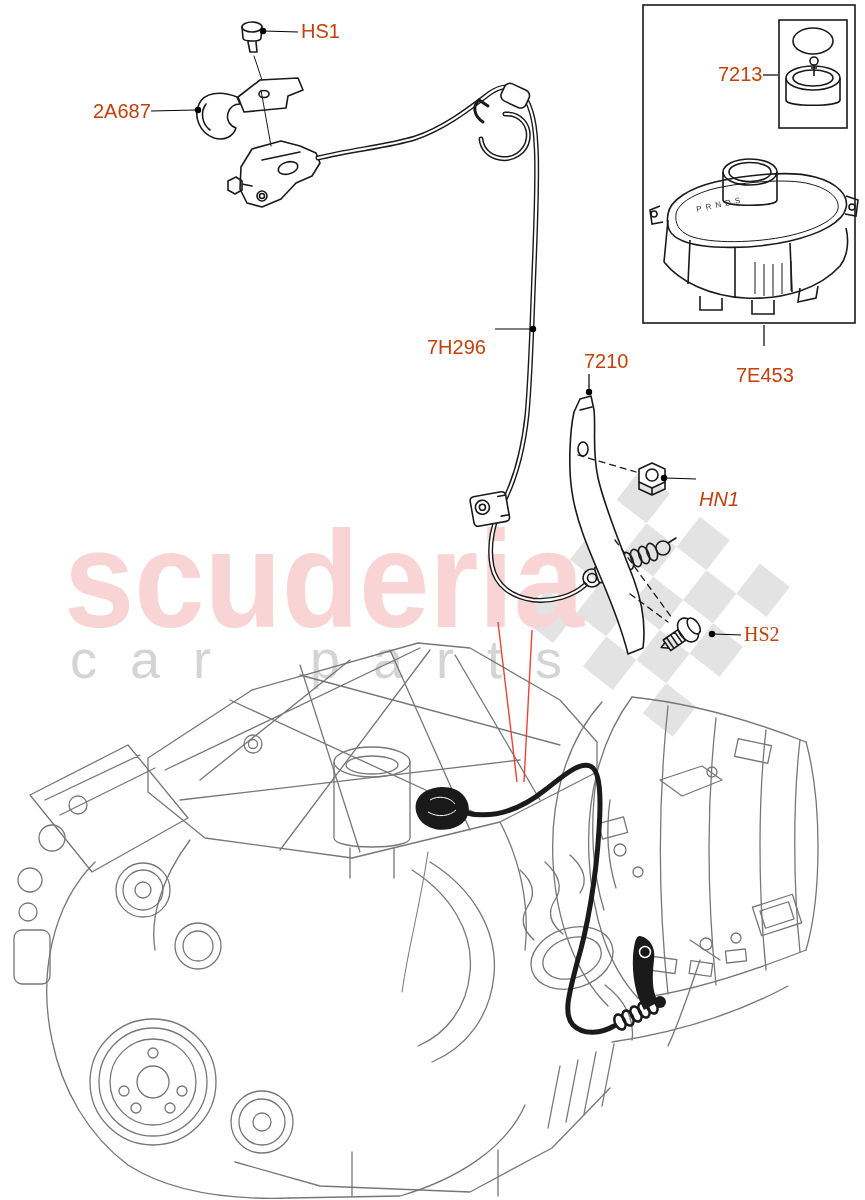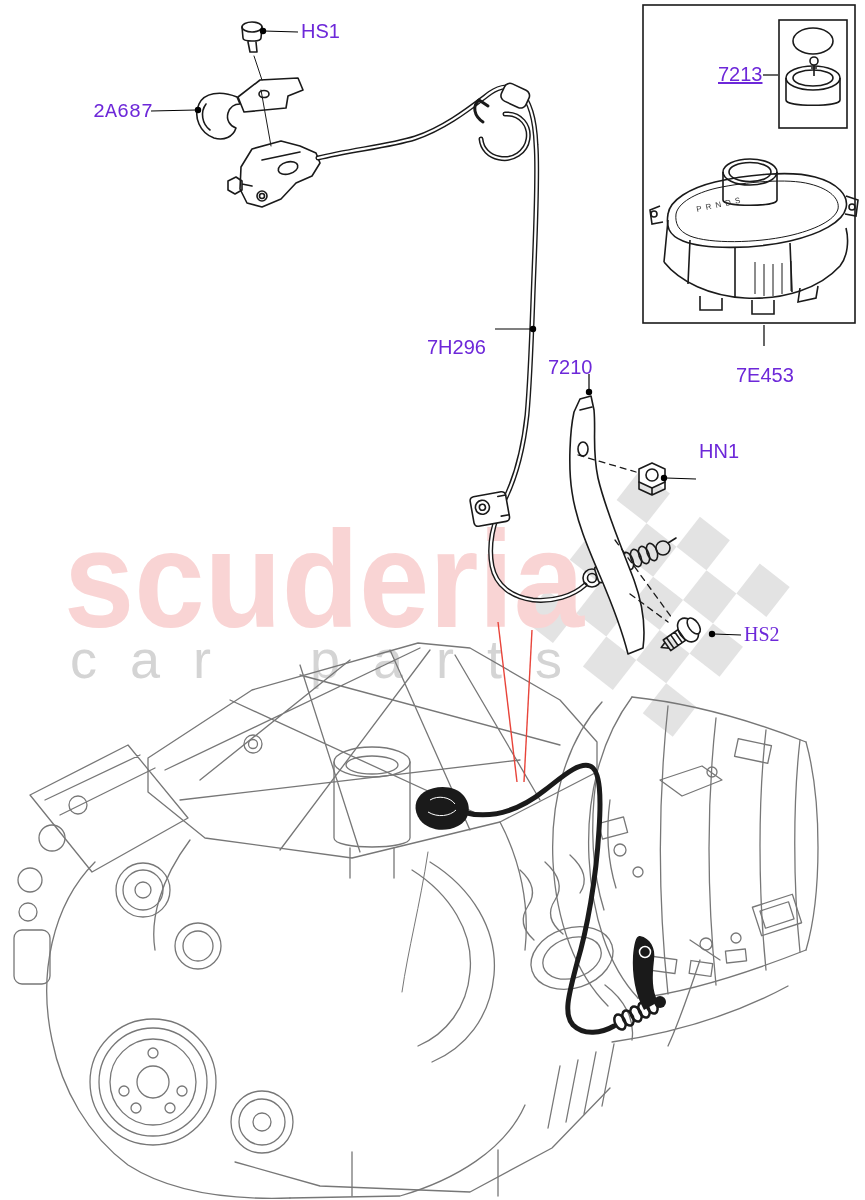--- a/index.html
+++ b/index.html
@@ -1,27 +1,27 @@
 <!DOCTYPE html>
 <html><head>
 <meta charset="utf-8">
 <style>
   html,body{margin:0;padding:0;background:#fff;}
   #stage{position:relative;width:865px;height:1200px;background:#ffffff;overflow:hidden;
          font-family:"Liberation Sans",sans-serif;}
   #art{position:absolute;left:0;top:0;z-index:1;}
-  .lbl{position:absolute;z-index:2;color:#6d28d9;font:20px "Liberation Sans",sans-serif;
+  .lbl{position:absolute;z-index:2;color:#c2410c;font:20px "Liberation Sans",sans-serif;
        white-space:nowrap;cursor:pointer;}
   #lbl-hs1   {left:301px;top:20px;}
-  #lbl-2a687 {left:93px; top:100px;font-family:Liberation Mono, monospace;}
+  #lbl-2a687 {left:93px; top:100px;}
   #lbl-7h296 {left:427px;top:336px;}
-  #lbl-7210  {left:548px;top:350px;margin-top:6px;}
-  #lbl-hn1   {left:699px;top:440px;}
+  #lbl-7210  {left:584px;top:350px;}
+  #lbl-hn1   {left:699px;top:488px;font-style:italic;}
   #lbl-hs2   {left:744px;top:623px;font-family:Liberation Serif, serif;}
-  #lbl-7213  {left:718px;top:63px;text-decoration:underline;}
+  #lbl-7213  {left:718px;top:63px;}
   #lbl-7e453 {left:736px;top:364px;}
 </style>
 </head>
 <body>
 
 <div id="stage">
 
 <svg id="art" width="865" height="1200" viewBox="0 0 865 1200" xmlns="http://www.w3.org/2000/svg">
 
   <g transform="translate(640,470) rotate(38)" fill="#e3e3e3">

